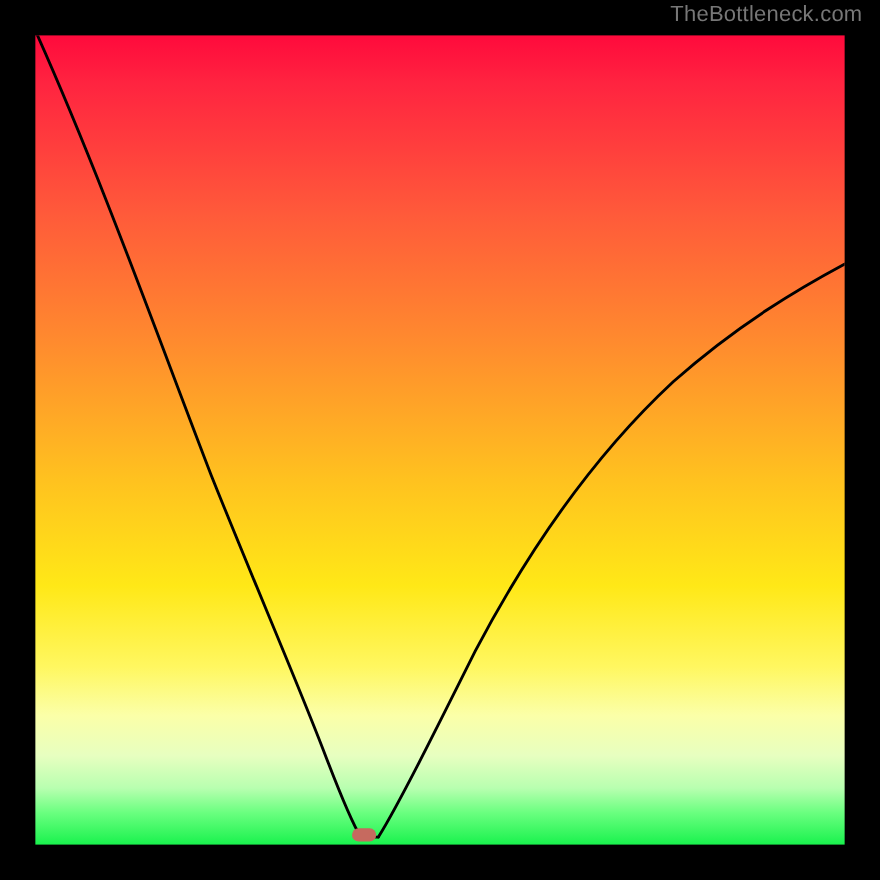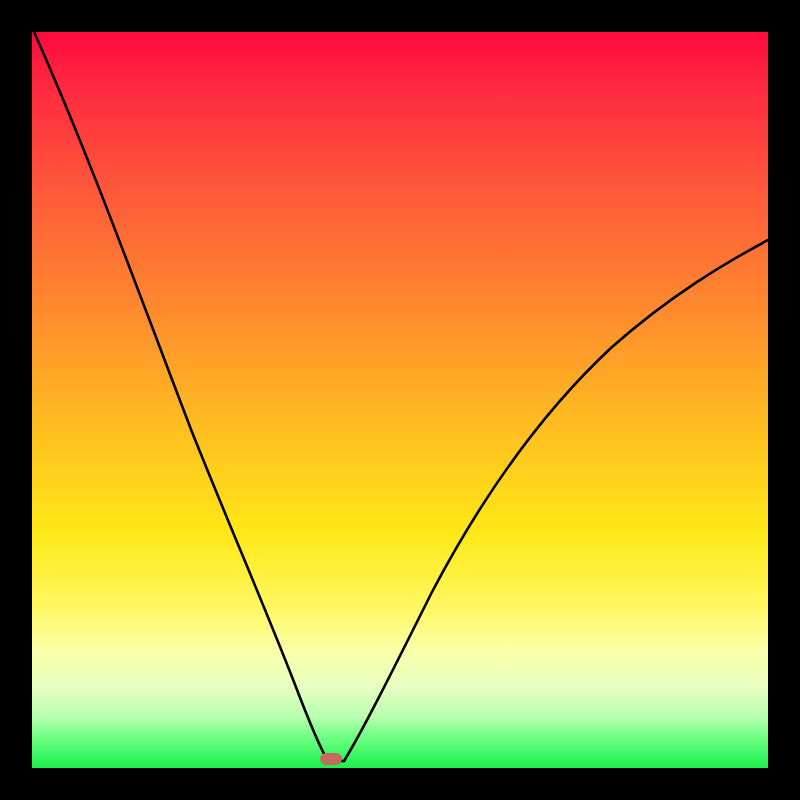--- a/index.html
+++ b/index.html
@@ -74,20 +74,21 @@
     background: #c66a5f;
     border-radius: 6px;
     left: 288px;
     bottom: 3px;
   }
 </style>
 </head>
 <body>
 
 <div class="frame">
+  <div class="watermark">TheBottleneck.com</div>
 
   <div class="plot-area">
     <div class="gradient-bg"></div>
 
     <svg class="curve" viewBox="0 0 736 736" preserveAspectRatio="none">
 
       <path d="M 2 0
                C 60 130, 110 270, 160 400
                C 200 500, 235 580, 262 650
                C 278 692, 288 716, 296 729"></path>

